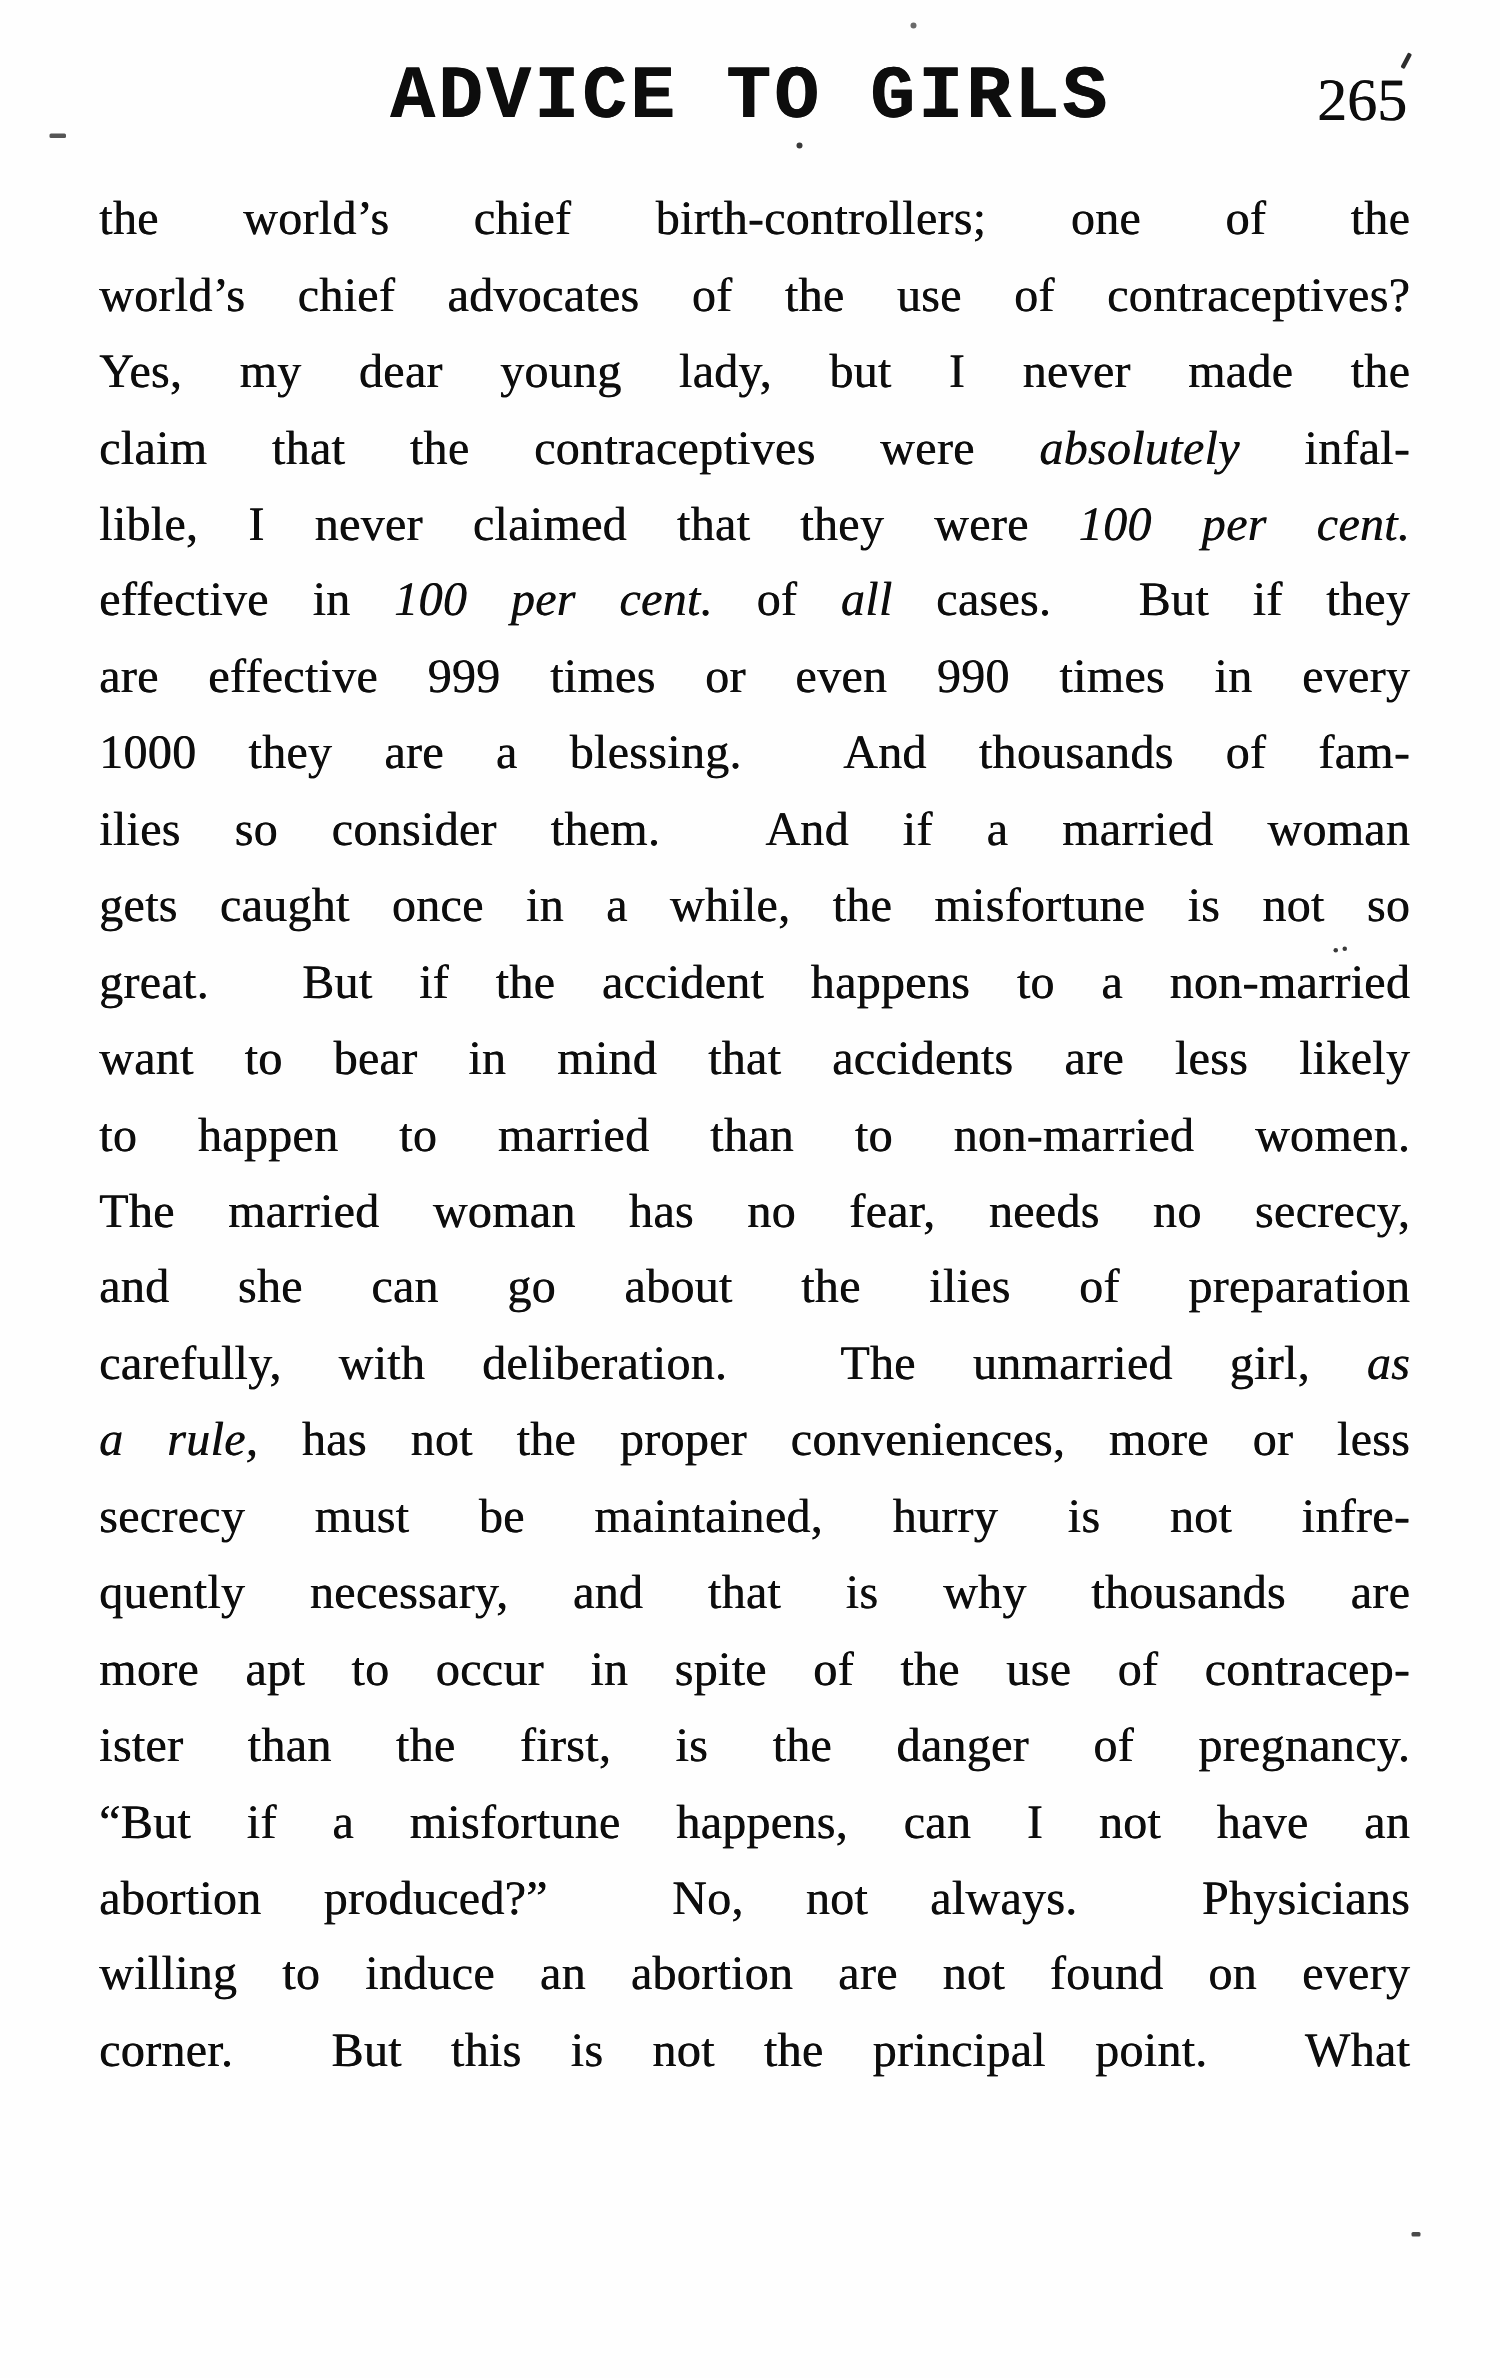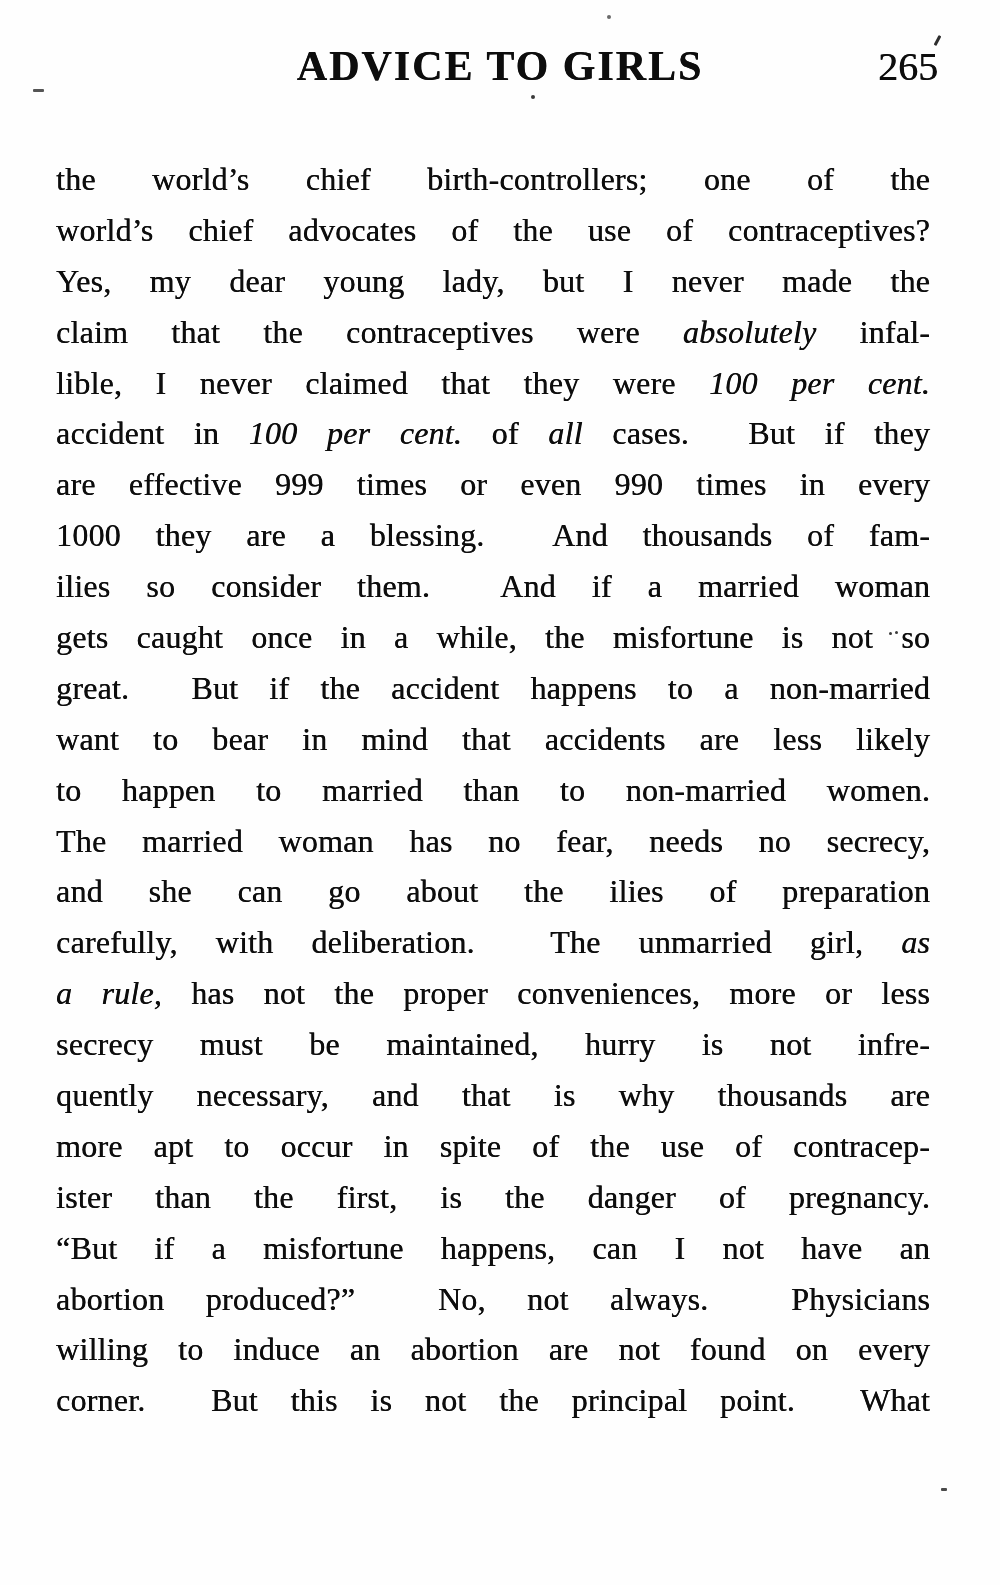--- a/index.html
+++ b/index.html
@@ -23,42 +23,42 @@
     top: 45px;
     left: 60px;
     right: 60px;
     height: 48px;
   }
   .header-title {
     position: absolute;
     left: 50%;
     top: 0;
     transform: translateX(-50%);
-    font-size: 42px;
+    font-size: 50px;
     line-height: 42px;
     font-weight: bold;
     letter-spacing: 2px;
     white-space: nowrap;
     text-shadow: 0.4px 0 0 currentColor;
+    font-family: Liberation Mono, monospace;
   }
   .page-number {
     position: absolute;
     right: 2px;
     top: 2px;
     font-size: 40px;
     line-height: 40px;
     font-weight: normal;
     text-shadow: 0.4px 0 0 currentColor;
   }
   .page-body {
     position: absolute;
     top: 120px;
-    left: 56px;
+    left: 66px;
     width: 874px;
-    margin-top: 34px;
   }
   .line {
     height: 50.9px;
     line-height: 50.9px;
     font-size: 32px;
     letter-spacing: 0.2px;
     text-align: justify;
     text-align-last: justify;
     white-space: normal;
     text-shadow: 0.35px 0 0 currentColor;
@@ -80,21 +80,21 @@
     <div class="header-title">ADVICE TO GIRLS</div>
     <div class="page-number">265</div>
   </div>
 
   <div class="page-body">
       <div class="line"><span>the world’s chief birth-controllers; one of the</span></div>
       <div class="line"><span>world’s chief advocates of the use of contraceptives?</span></div>
       <div class="line"><span>Yes, my dear young lady, but I never made the</span></div>
       <div class="line"><span>claim that the contraceptives were </span><i>absolutely</i><span> infal-</span></div>
       <div class="line"><span>lible, I never claimed that they were </span><i>100 per cent.</i></div>
-      <div class="line"><span>accident in </span><i>100 per cent.</i><span> of </span><i>all</i><span> cases.&nbsp; But if they</span></div>
+      <div class="line"><span>effective in </span><i>100 per cent.</i><span> of </span><i>all</i><span> cases.&nbsp; But if they</span></div>
       <div class="line"><span>are effective 999 times or even 990 times in every</span></div>
       <div class="line"><span>1000 they are a blessing.&nbsp; And thousands of fam-</span></div>
       <div class="line"><span>ilies so consider them.&nbsp; And if a married woman</span></div>
       <div class="line"><span>gets caught once in a while, the misfortune is not so</span></div>
       <div class="line"><span>great.&nbsp; But if the accident happens to a non-married</span></div>
       <div class="line"><span>want to bear in mind that accidents are less likely</span></div>
       <div class="line"><span>to happen to married than to non-married women.</span></div>
       <div class="line"><span>The married woman has no fear, needs no secrecy,</span></div>
       <div class="line"><span>and she can go about the ilies of preparation</span></div>
       <div class="line"><span>carefully, with deliberation.&nbsp; The unmarried girl, </span><i>as</i></div>

